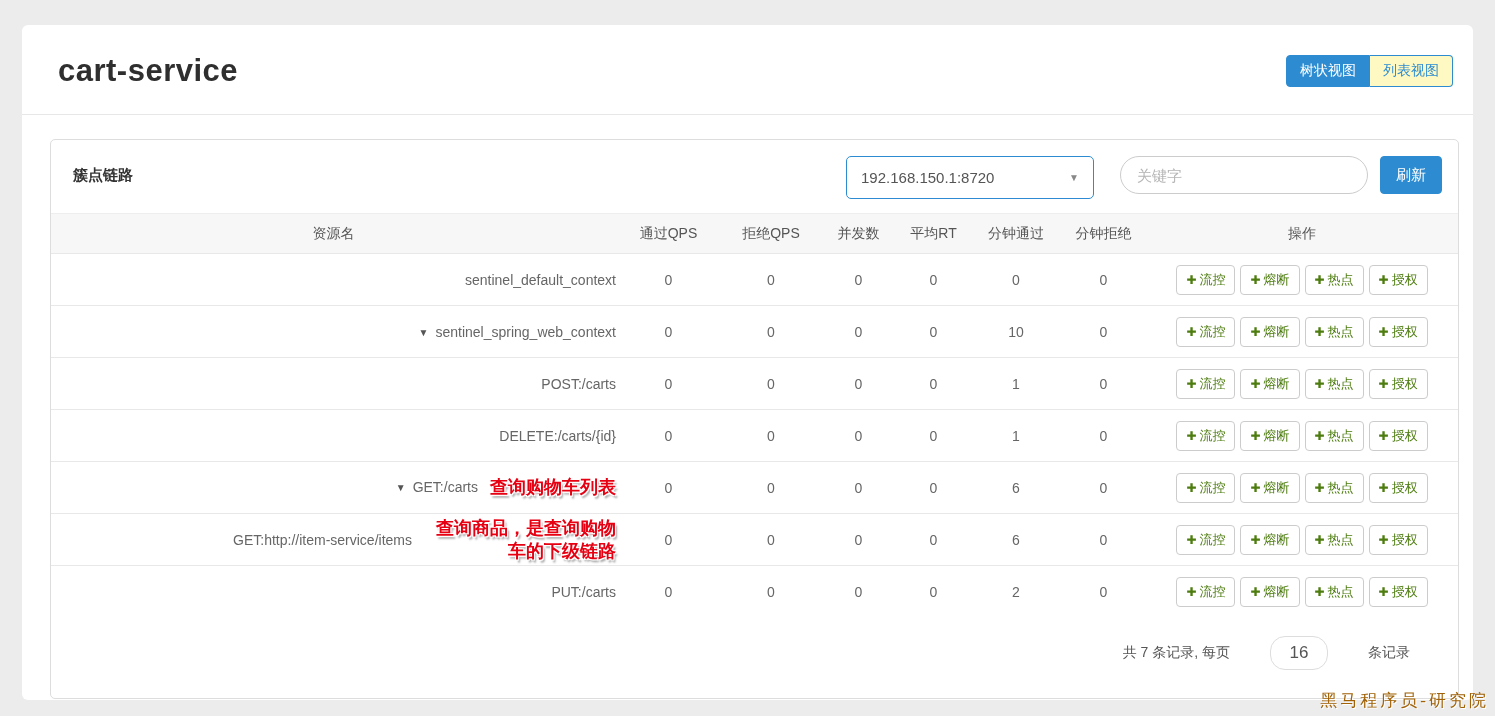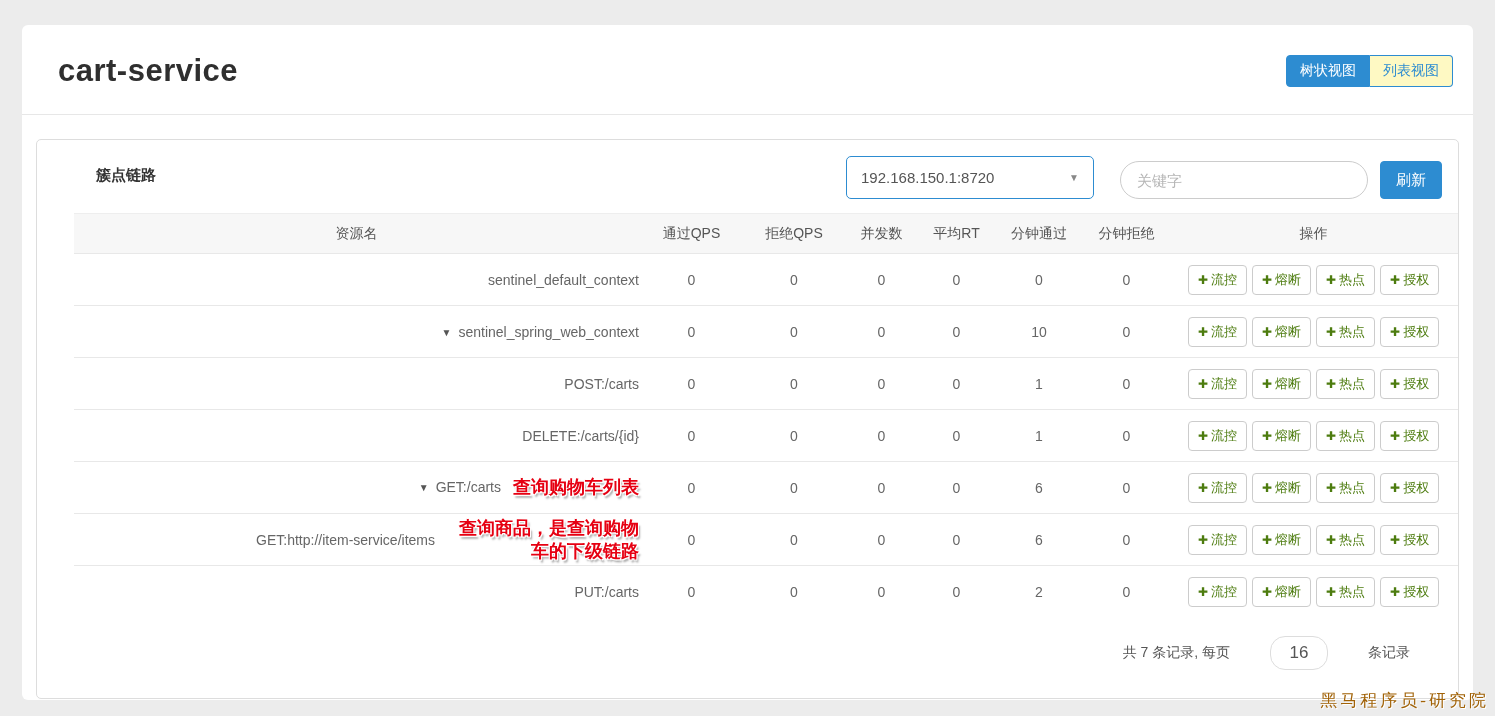--- a/index.html
+++ b/index.html
@@ -6,24 +6,24 @@
   html,body { width:1495px; height:716px; background:#ececec; font-family:"Liberation Sans","DejaVu Sans",sans-serif; overflow:hidden; }
   .card { position:absolute; left:22px; top:25px; right:22px; bottom:16px; background:#fff; border-radius:6px; }
   .card-head { display:flex; justify-content:space-between; align-items:flex-start; padding:28px 20px 0 36px; }
   .app-title { font-size:31px; font-weight:bold; color:#2f2f2f; letter-spacing:0.5px; }
   .view-toggle { display:flex; margin-top:2px; }
   .view-btn { font-size:14px; padding:6px 13px; border:1px solid #2d8cd1; background:#fef9c3; color:#2d8cd1; cursor:pointer; }
   .view-btn.active { background:#2d8cd1; color:#fff; }
   .view-btn:first-child { border-radius:4px 0 0 4px; }
   .view-btn:last-child { border-radius:0 4px 4px 0; border-left:none; }
   .divider { border:none; border-top:1px solid #e7e7e7; margin:25px 0 0 0; }
-  .panel { margin:24px 14px 0 14px; border:1px solid #ddd; border-radius:5px; background:#fff;padding-left:37px; }
+  .panel { margin:24px 14px 0 28px; border:1px solid #ddd; border-radius:5px; background:#fff; }
   .panel-head { display:flex; align-items:flex-start; padding:16px 16px 14px 22px; }
   .panel-title { font-size:15px; font-weight:bold; color:#333; margin-top:10px; }
-  .panel-controls { margin-left:auto; display:flex; align-items:flex-end; }
+  .panel-controls { margin-left:auto; display:flex; align-items:flex-start; }
   .machine-select { width:248px; height:43px; border:1px solid #2d8cd1; border-radius:5px; display:flex; align-items:center; padding:0 14px; font-size:15px; color:#555; cursor:pointer; background:#fff; }
   .machine-select .caret { margin-left:auto; color:#888; font-size:10px; }
   .search-input { width:248px; height:38px; border:1px solid #ccc; border-radius:19px; padding:0 16px; font-size:15px; color:#555; margin-left:26px; outline:none; }
   .search-input::placeholder { color:#b5b5b5; }
   .refresh-btn { height:38px; padding:0 15px; margin-left:12px; background:#2d8cd1; border:1px solid #2d8cd1; border-radius:4px; color:#fff; font-size:15px; cursor:pointer; }
   table { width:100%; border-collapse:collapse; table-layout:fixed; }
   thead tr { background:#f7f7f7; height:40px; }
   th { font-size:14px; color:#555; font-weight:normal; text-align:center; border-top:1px solid #eee; border-bottom:1px solid #e8e8e8; }
   tbody tr { height:52px; }
   tbody tr + tr { border-top:1px solid #e8e8e8; }

